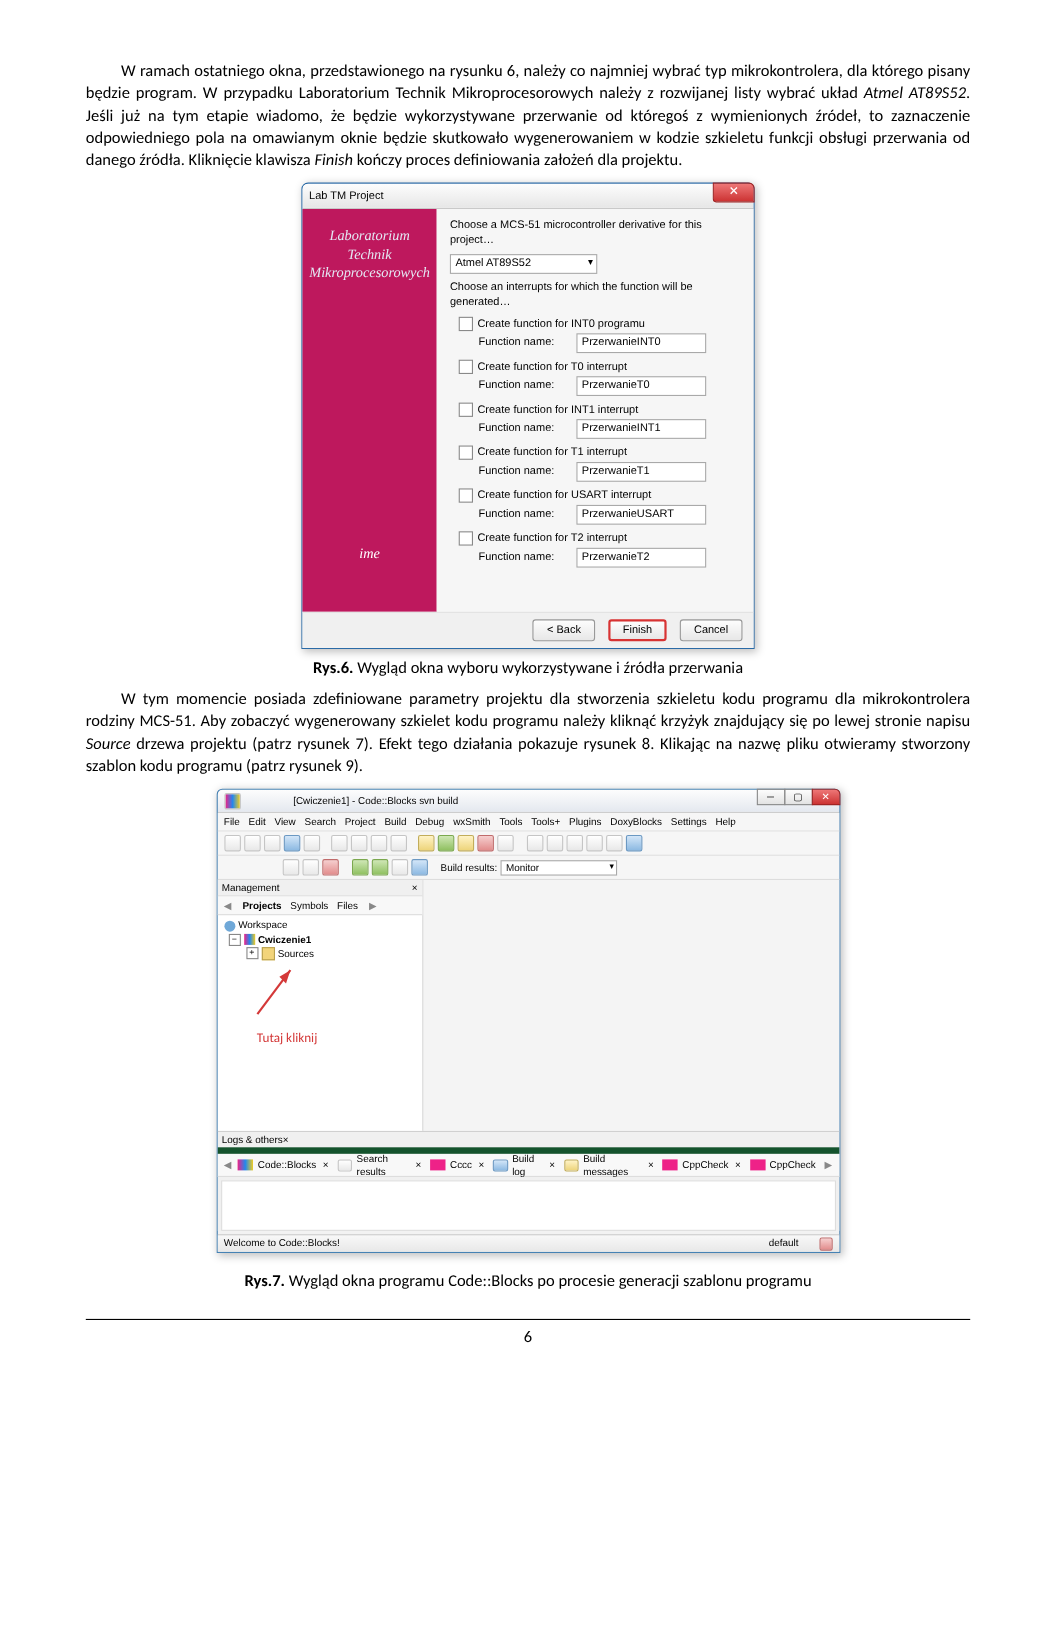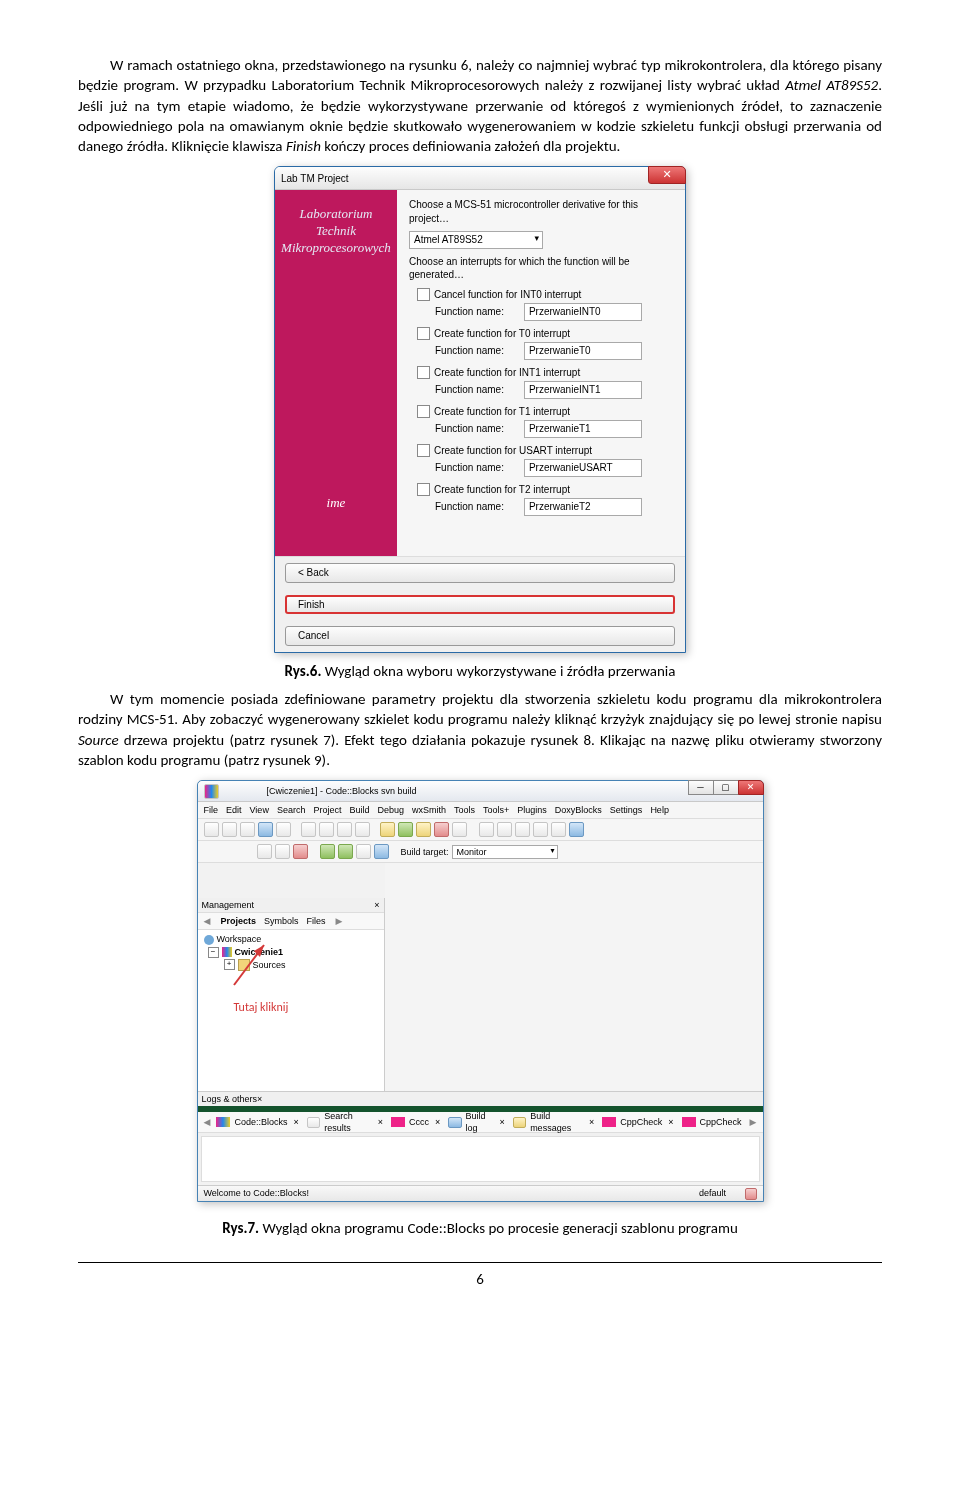--- a/index.html
+++ b/index.html
@@ -131,21 +131,20 @@
     font-size: 10px;
     min-width: 108px;
   }
   .dlg-buttons {
     display: flex;
     justify-content: flex-end;
     gap: 12px;
     padding: 6px 10px;
     background: #f0f0f0;
     border-top: 1px solid #ddd;
-    flex-direction: column;
   }
   .btn {
     border: 1px solid #999;
     background: linear-gradient(#fdfdfd,#e7e7e7);
     padding: 2px 12px;
     border-radius: 3px;
     font-size: 10px;
   }
   .btn-highlight {
     border: 2px solid #d83333;
@@ -202,21 +201,20 @@
   .cb-body {
     display: flex;
     height: 228px;
   }
   .cb-sidebar {
     width: 186px;
     border-right: 1px solid #ccc;
     background: #fff;
     display: flex;
     flex-direction: column;
-    margin-top: 35px;
   }
   .cb-sidehead {
     background: #f0f0f0;
     border-bottom: 1px solid #ddd;
     padding: 1px 4px;
     display: flex;
     justify-content: space-between;
     align-items: center;
   }
   .cb-tabs {
@@ -327,21 +325,21 @@
         <div class="ime-logo">ime</div>
       </div>
       <div class="dlg-main">
         <div class="dlg-row">Choose a MCS-51 microcontroller derivative for this project…</div>
         <div class="dlg-row"><span class="dlg-select">Atmel AT89S52</span></div>
         <div class="dlg-row">Choose an interrupts for which the function will be generated…</div>
 
         <div>
           <div class="cb-row">
               <span class="cb"></span>
-              <span>Cancel function for INT0 interrupt</span>
+              <span>Create function for INT0 programu</span>
             </div>
           <div class="fn-row">
               <span>Function name:</span>
               <span class="fn-input">PrzerwanieINT0</span>
             </div>
         </div>
         <div>
           <div class="cb-row">
               <span class="cb"></span>
               <span>Create function for T0 interrupt</span>
@@ -465,21 +463,21 @@
       <span style="width:50px;"></span>
       <span class="ticon"></span>
       <span class="ticon"></span>
       <span class="ticon ricon"></span>
       <span style="width:6px;"></span>
       <span class="ticon gicon"></span>
       <span class="ticon gicon"></span>
       <span class="ticon"></span>
       <span class="ticon bicon"></span>
       <span style="width:6px;"></span>
-      <span>Build target:</span>
+      <span>Build results:</span>
       <span class="combo">Monitor</span>
     </div>
     <div class="cb-body">
       <div class="cb-sidebar">
         <div class="cb-sidehead">
           <span>Management</span>
           <span>×</span>
         </div>
         <div class="cb-tabs">
           <span class="nav-ar">◀</span>

